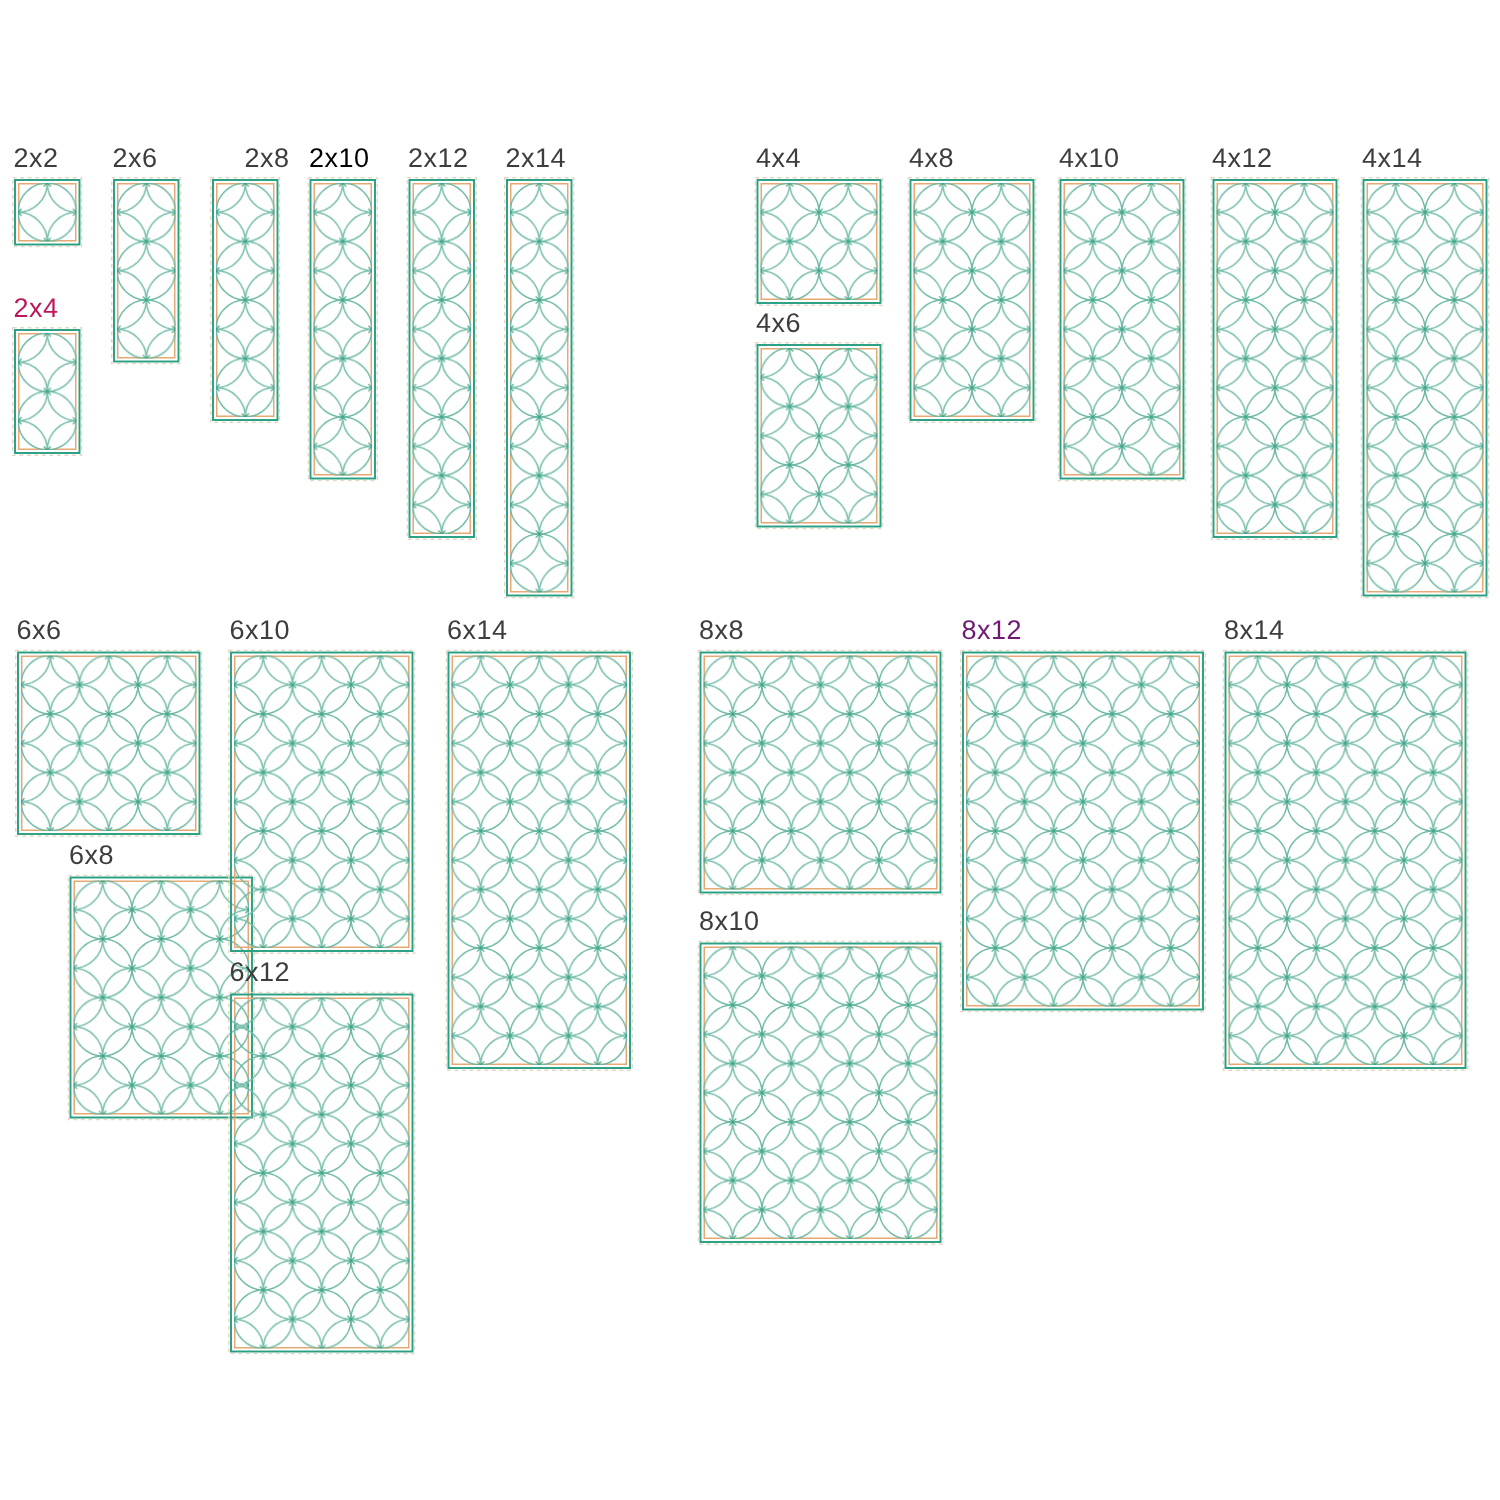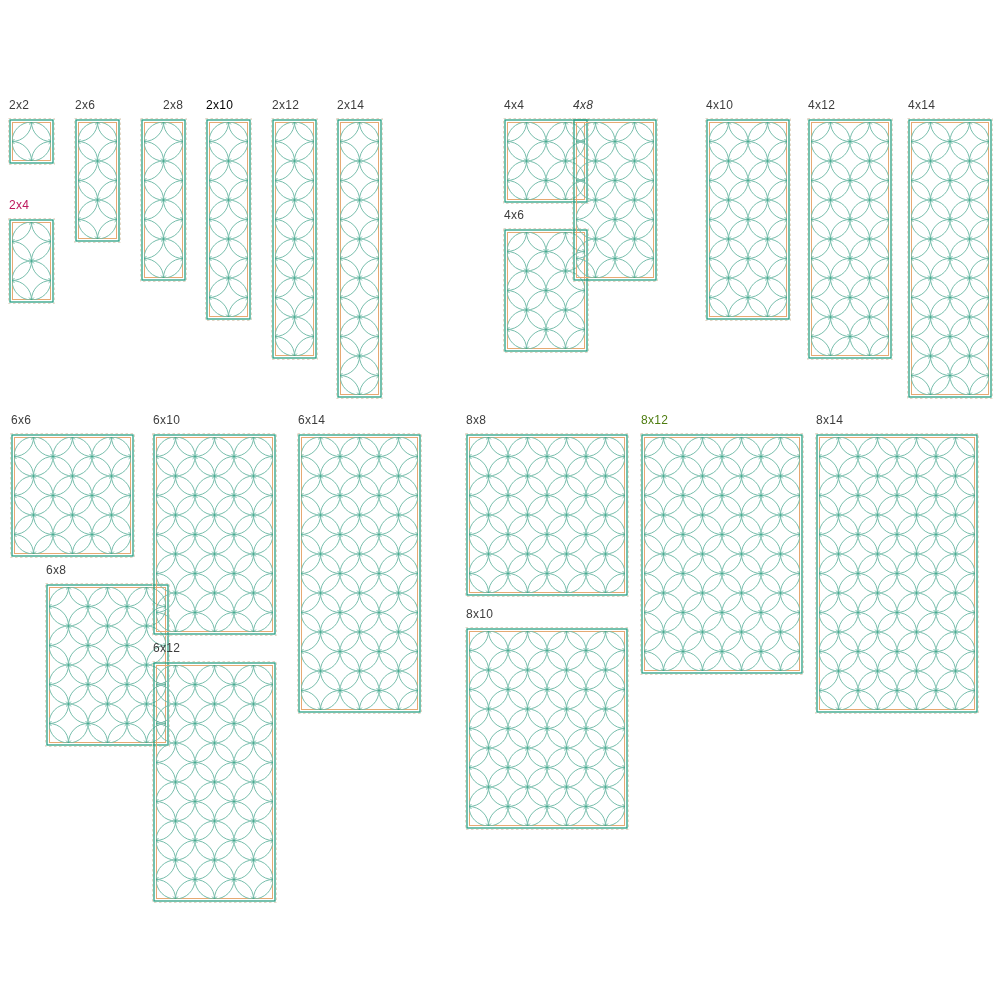--- a/index.html
+++ b/index.html
@@ -9,21 +9,21 @@
     height: 1000px;
     overflow: hidden;
     background: #ffffff;
     font-family: "Liberation Sans", sans-serif;
   }
   .group { position: absolute; inset: 0; pointer-events: none; }
   .swatch { position: absolute; pointer-events: auto; }
   .swatch-label {
     height: 24px;
     line-height: 23px;
-    font-size: 12px;
+    font-size: 18px;
     letter-spacing: 0.3px;
     padding-left: 1px;
     white-space: nowrap;
   }
   .swatch svg { display: block; }
 </style>
 </head>
 <body>
 
 <div id="canvas" style="background: rgb(255, 255, 255);">
@@ -293,21 +293,21 @@
                 <line x1="17.1" y1="41.4" x2="21.9" y2="36.6"></line>
               </g>
             </pattern>
           </defs>
           <rect x="0.5" y="0.5" width="85" height="124" fill="none" stroke="#e4d7c6" stroke-width="1" stroke-dasharray="2.5 2.5"></rect>
           <rect x="2" y="2" width="82" height="121" fill="none" stroke="#2aa083" stroke-width="1.3"></rect>
           <rect x="4.5" y="4.5" width="77" height="116" fill="none" stroke="#e6a973" stroke-width="1"></rect>
           <rect x="4" y="4" width="78" height="117" fill="url(#op-1-1)"></rect>
         </svg>
       </div>
-      <div class="swatch" style="left: 572px; top: 94px; width: 86px; font-style: italic;">
+      <div class="swatch" style="left: 605px; top: 94px; width: 86px;">
         <div class="swatch-label" style="color: rgb(61, 61, 61);">4x8</div>
         <svg width="86" height="164" viewBox="0 0 86 164">
           <defs>
             <pattern id="op-1-2" patternUnits="userSpaceOnUse" x="4" y="4" width="39" height="39">
               <g fill="none" stroke="#6fb9a6" stroke-width="0.95">
                 <circle cx="0" cy="0" r="19.5"></circle>
                 <circle cx="39" cy="0" r="19.5"></circle>
                 <circle cx="0" cy="39" r="19.5"></circle>
                 <circle cx="39" cy="39" r="19.5"></circle>
                 <circle cx="19.5" cy="19.5" r="19.5"></circle>
@@ -628,21 +628,21 @@
               </g>
             </pattern>
           </defs>
           <rect x="0.5" y="0.5" width="163" height="202" fill="none" stroke="#e4d7c6" stroke-width="1" stroke-dasharray="2.5 2.5"></rect>
           <rect x="2" y="2" width="160" height="199" fill="none" stroke="#2aa083" stroke-width="1.3"></rect>
           <rect x="4.5" y="4.5" width="155" height="194" fill="none" stroke="#e6a973" stroke-width="1"></rect>
           <rect x="4" y="4" width="156" height="195" fill="url(#op-3-1)"></rect>
         </svg>
       </div>
       <div class="swatch" style="left: 640px; top: 409px; width: 164px;">
-        <div class="swatch-label" style="color: #4d7c0f;">8x12</div>
+        <div class="swatch-label" style="color: #701a75;">8x12</div>
         <svg width="164" height="242" viewBox="0 0 164 242">
           <defs>
             <pattern id="op-3-2" patternUnits="userSpaceOnUse" x="4" y="4" width="39" height="39">
               <g fill="none" stroke="#6fb9a6" stroke-width="0.95">
                 <circle cx="0" cy="0" r="19.5"></circle>
                 <circle cx="39" cy="0" r="19.5"></circle>
                 <circle cx="0" cy="39" r="19.5"></circle>
                 <circle cx="39" cy="39" r="19.5"></circle>
                 <circle cx="19.5" cy="19.5" r="19.5"></circle>
               </g>

